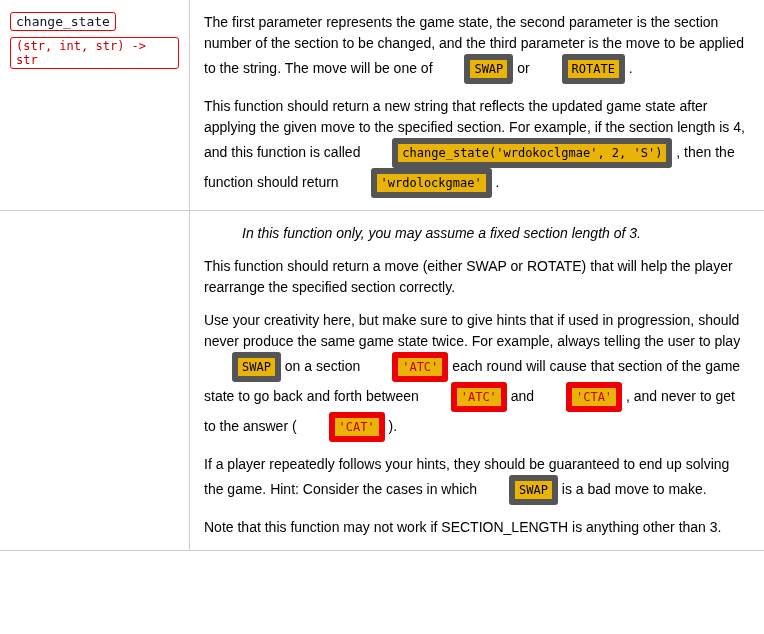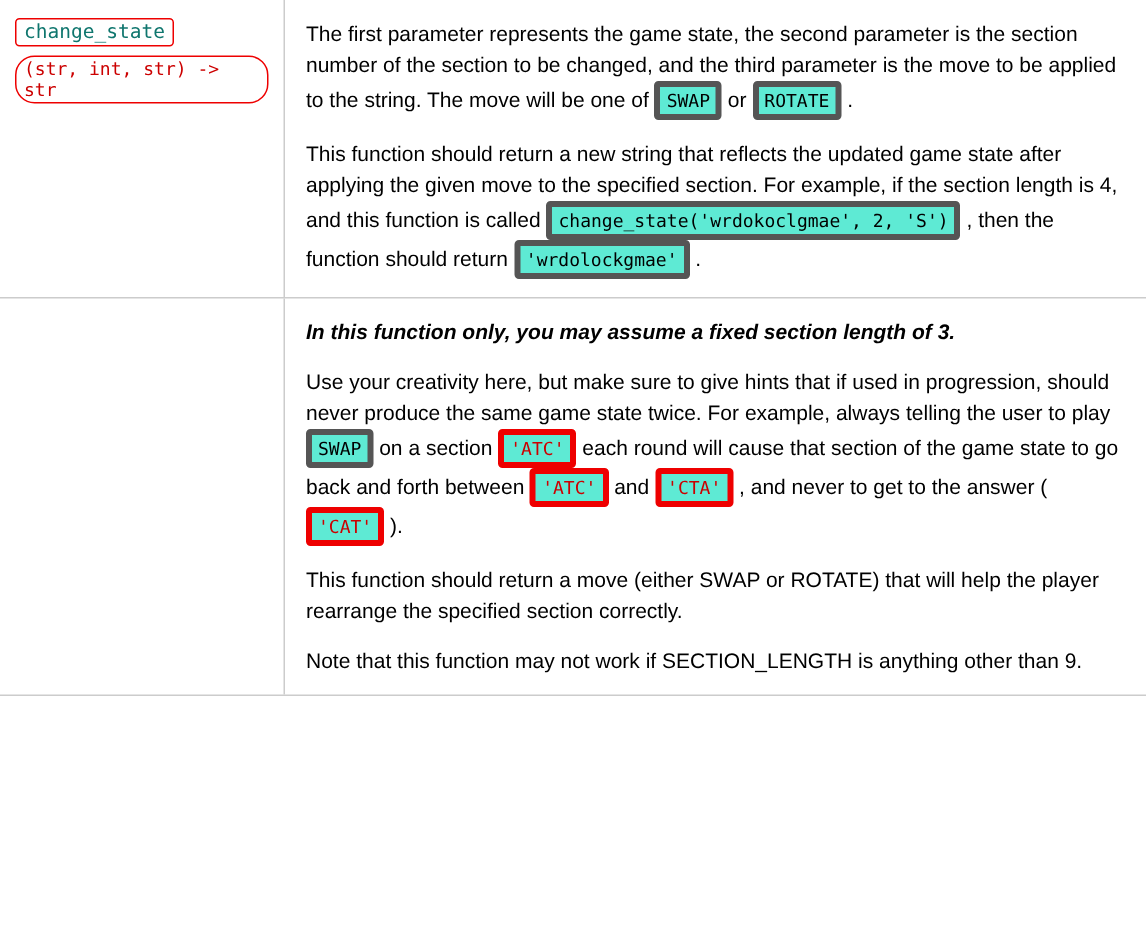--- a/index.html
+++ b/index.html
@@ -33,56 +33,58 @@
       padding: 12px 14px;
     }
 
     .func-name {
       display: inline-block;
       border: 1px solid #e00;
       border-radius: 3px;
       padding: 1px 5px;
       font-family: monospace;
       font-size: 13px;
-      color: #0f766e;
+      color: #0f172a;
       margin-bottom: 6px;
     }
 
     .func-sig {
       display: inline-block;
       border: 1px solid #e00;
-      border-radius: 13px;
+      border-radius: 3px;
       padding: 1px 5px;
       font-family: monospace;
       font-size: 12px;
       color: #c00;
     }
 
     .para {
       margin-bottom: 12px;
       line-height: 1.5;
     }
 
     .para:last-child {
       margin-bottom: 0;
     }
 
     .italic-bold {
       font-style: italic;
-      font-weight: bold;
+      font-weight: normal;
+      margin-left: 38px;
     }
 
     .code-inline {
       display: inline-block;
-      border: 4px solid #eab308;
+      border: 6px solid #eab308;
       border-radius: 3px;
       padding: 0px 4px;
       font-family: monospace;
       font-size: 12px;
-      background: #5eead4;
+      background: #eab308;
+      margin-left: 28px;
     }
 
     .code-inline.red {
       border-color: #e00;
       color: #c00;
     }
 
     .code-inline.dark {
       border-color: #555;
       color: #000;
@@ -120,32 +122,37 @@
 </div>
 
 <div class="row">
   <div class="left-col">
   </div>
   <div class="right-col">
     <div class="para">
       <span class="italic-bold">In this function only, you may assume a fixed section length of 3.</span>
     </div>
     <div class="para">
+      <span>This function should return a move (either SWAP or ROTATE) that will help the player rearrange the specified section correctly.</span>
+    </div>
+    <div class="para">
       <span>Use your creativity here, but make sure to give hints that if used in progression, should never produce the same game state twice. For example, always telling the user to play </span>
       <span class="code-inline dark">SWAP</span>
       <span> on a section </span>
       <span class="code-inline red">'ATC'</span>
       <span> each round will cause that section of the game state to go back and forth between </span>
       <span class="code-inline red">'ATC'</span>
       <span> and </span>
       <span class="code-inline red">'CTA'</span>
       <span>, and never to get to the answer (</span>
       <span class="code-inline red">'CAT'</span>
       <span>).</span>
     </div>
     <div class="para">
-      <span>This function should return a move (either SWAP or ROTATE) that will help the player rearrange the specified section correctly.</span>
+      <span>If a player repeatedly follows your hints, they should be guaranteed to end up solving the game. Hint: Consider the cases in which </span>
+      <span class="code-inline dark">SWAP</span>
+      <span> is a bad move to make.</span>
     </div>
     <div class="para">
-      <span>Note that this function may not work if SECTION_LENGTH is anything other than 9.</span>
+      <span>Note that this function may not work if SECTION_LENGTH is anything other than 3.</span>
     </div>
   </div>
 </div>
 
 </body></html>

